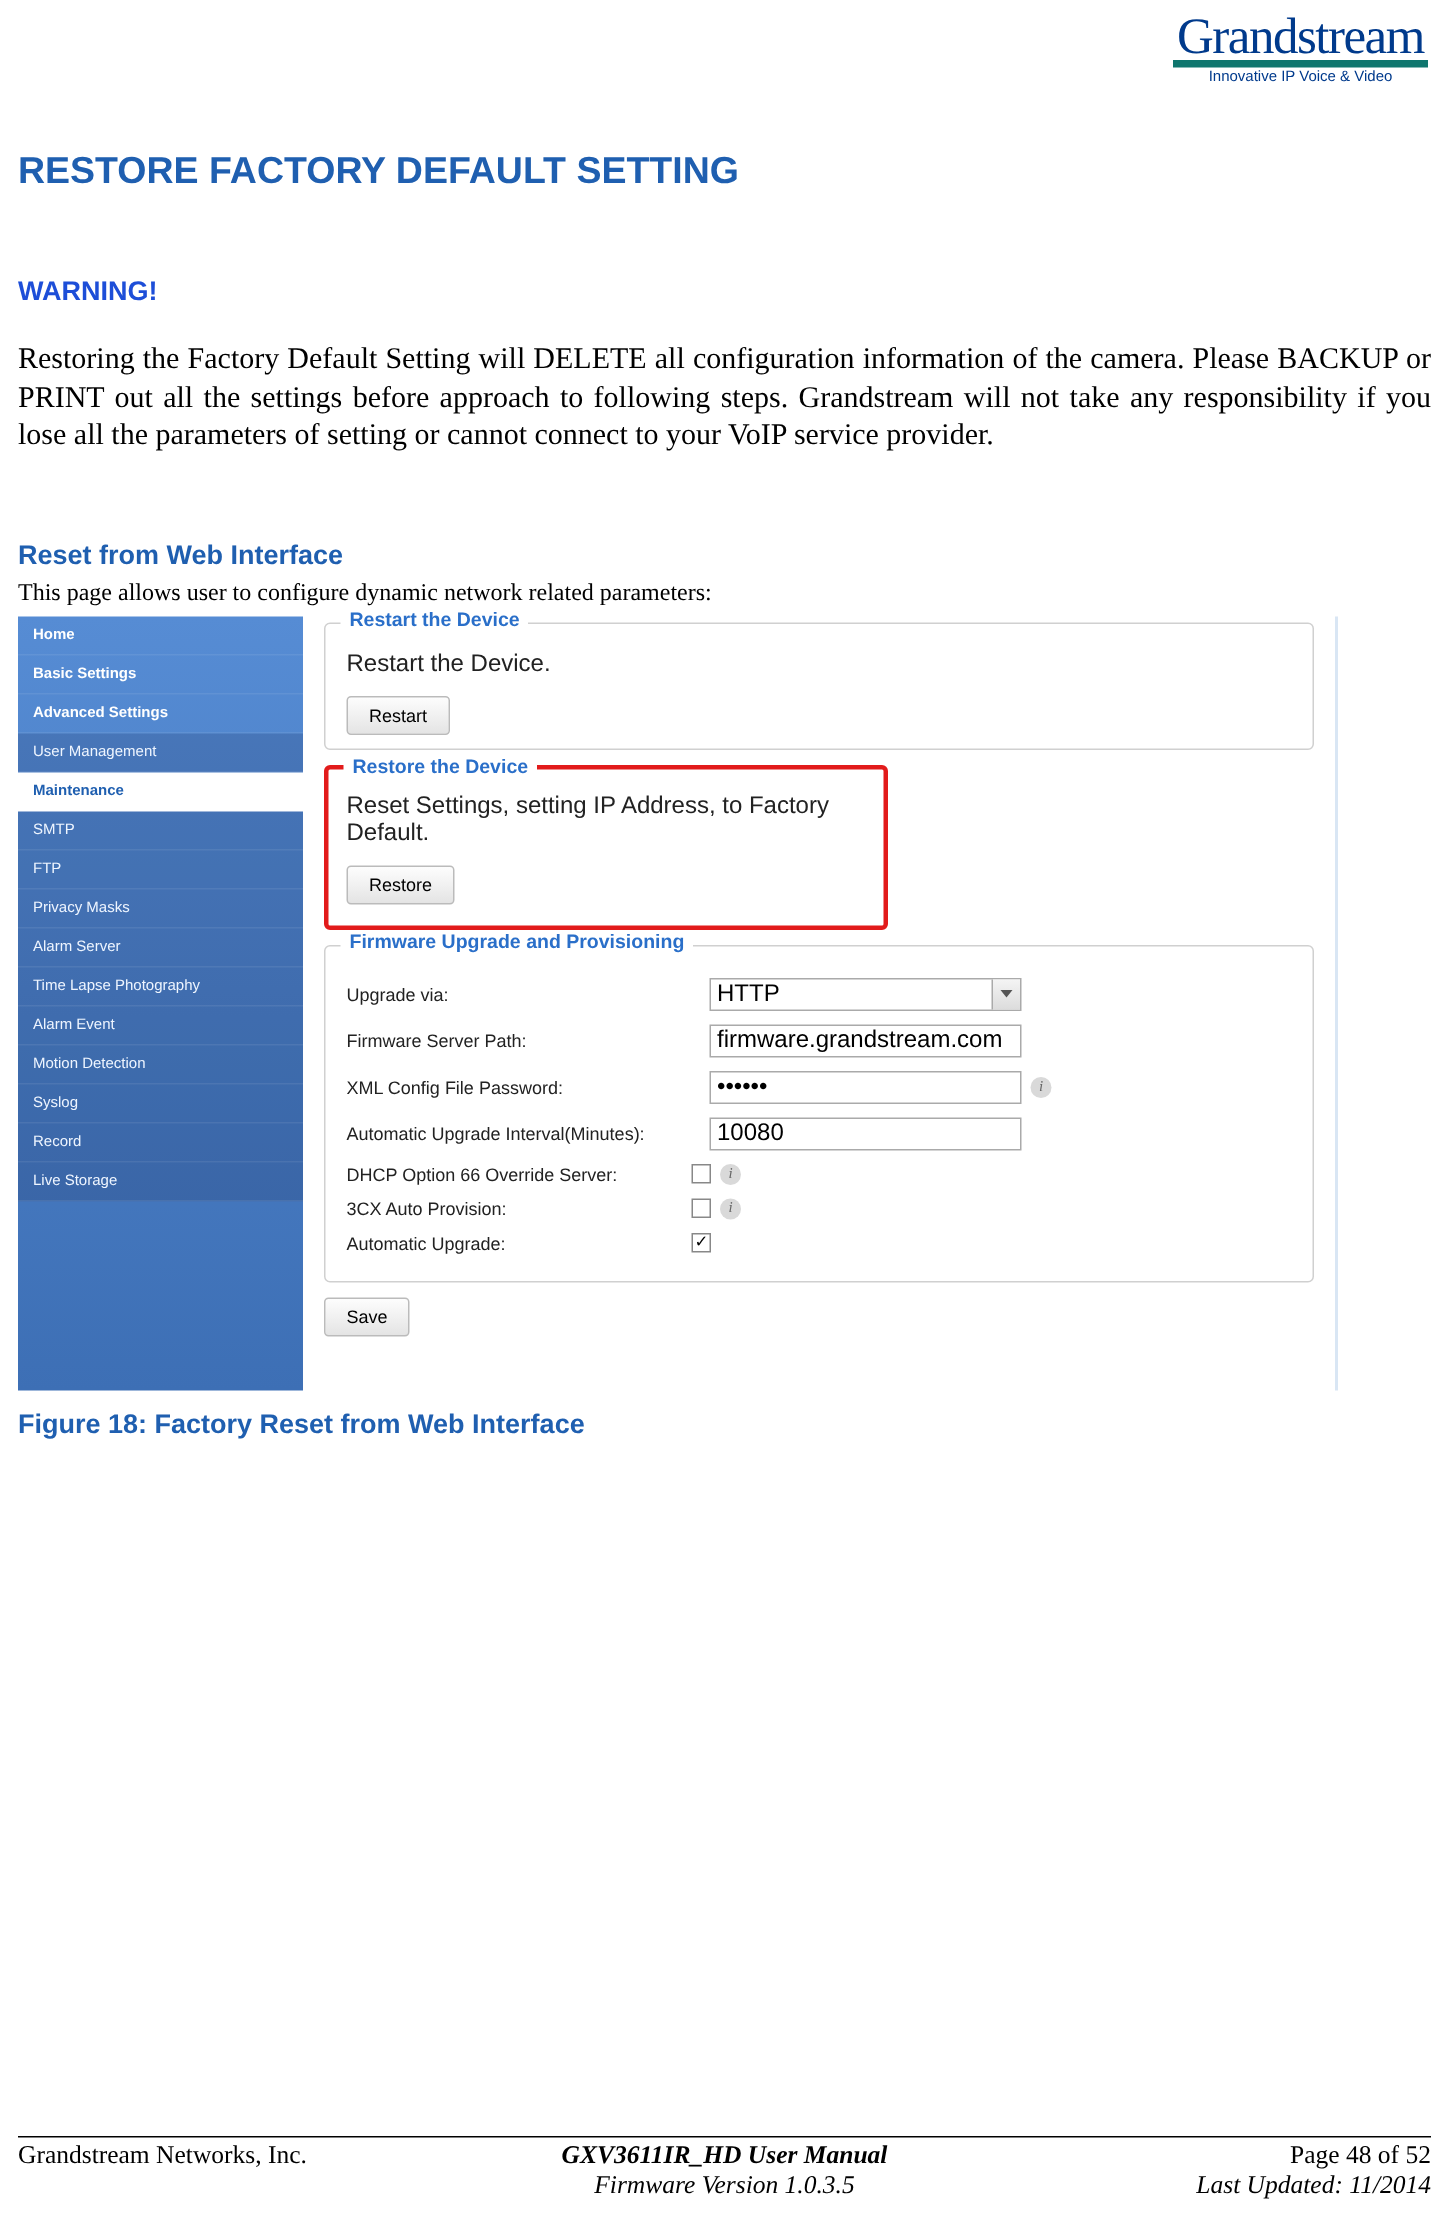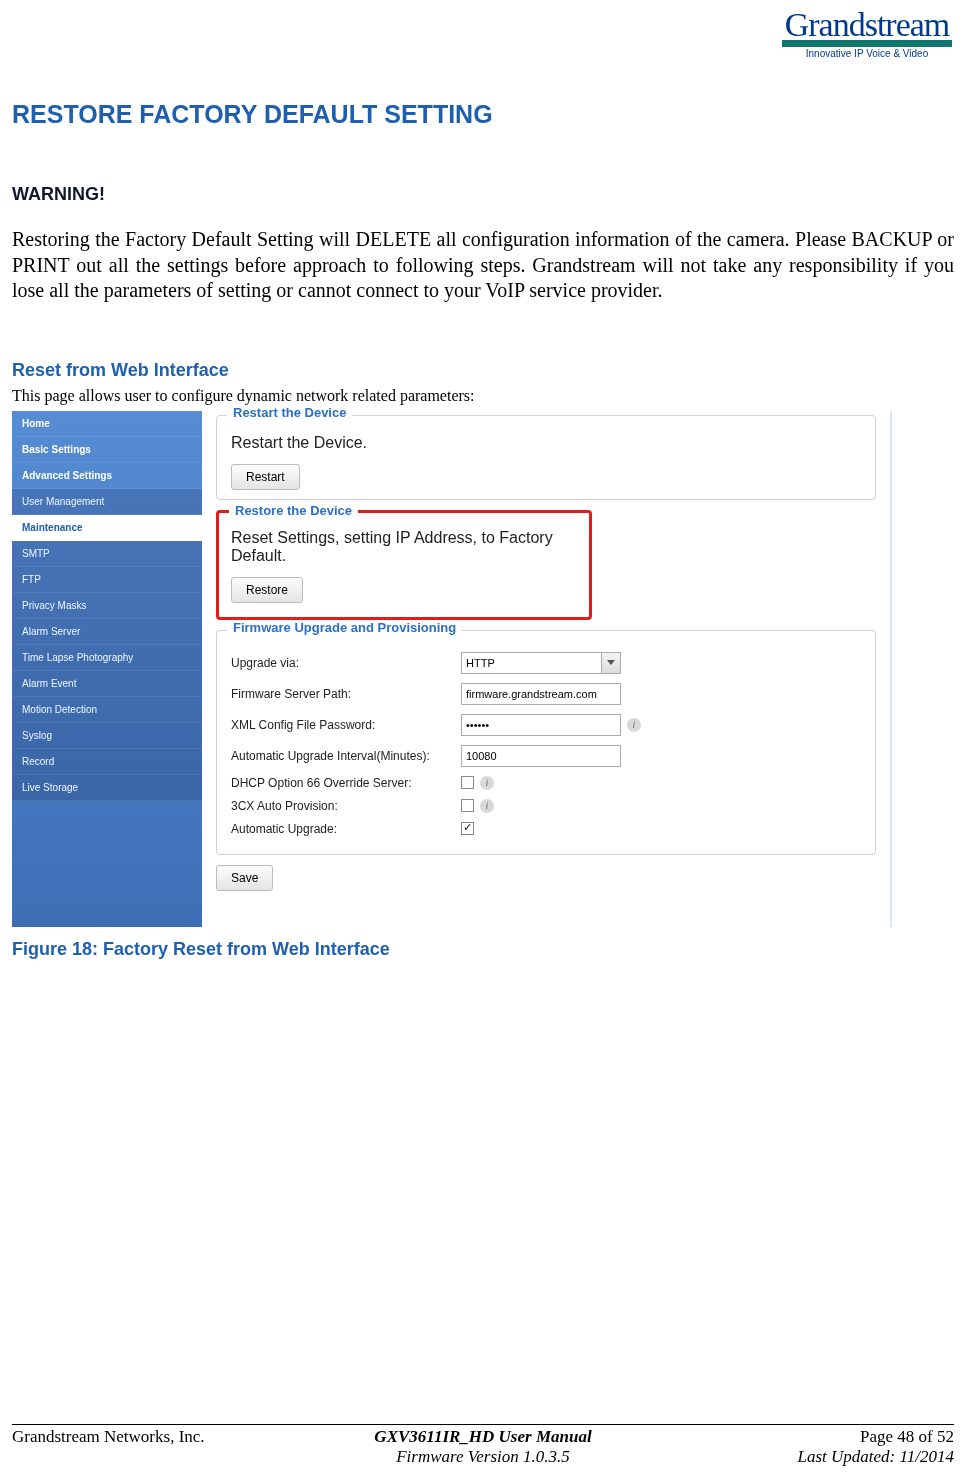--- a/index.html
+++ b/index.html
@@ -21,37 +21,37 @@
   .logo-main {
     font-family: "Brush Script MT", cursive;
     font-size: 34px;
     color: #003a8c;
     letter-spacing: -1px;
   }
   .logo-sub {
     font-size: 10px;
     font-family: Arial, sans-serif;
     color: #003a8c;
-    border-top: 7px solid #0f766e;
+    border-top: 5px solid #0f766e;
     margin-top: -4px;
     padding-top: 1px;
   }
   .section-title {
     font-family: Arial, sans-serif;
     font-size: 25px;
     font-weight: bold;
     color: #1f5fb0;
     margin-top: 90px;
     font-variant: small-caps;
   }
   .warning-heading {
     font-family: Arial, sans-serif;
     font-size: 18px;
     font-weight: bold;
-    color: #0f172a;
+    color: #1d4ed8;
     margin-top: 55px;
   }
   .body-text {
     font-size: 20px;
     color: #000;
     margin-top: 22px;
     text-align: justify;
     line-height: 1.28;
   }
   .sub-heading {
@@ -140,27 +140,28 @@
   }
   .highlight-box .fieldset-legend { top: -10px; }
   .form-row {
     display: flex;
     align-items: center;
     margin: 9px 0;
     font-size: 12px;
   }
   .form-label { width: 230px; }
   .sel, .txt {
-    width: 160px;
+    width: 208px;
     height: 22px;
     border: 1px solid #aaa;
-    font-size: 11px;
+    font-size: 16px;
     padding: 1px 4px;
     font-family: Arial, sans-serif;
     background: #fff;
+    margin-left: 12px;
   }
   .sel { appearance: none; position: relative; }
   .sel-wrap { position: relative; display:inline-block; }
   .sel-wrap::after {
     content: "";
     position: absolute;
     right: 1px; top: 1px;
     width: 18px; height: 20px;
     background: linear-gradient(#f4f4f4,#dcdcdc);
     border-left: 1px solid #aaa;

